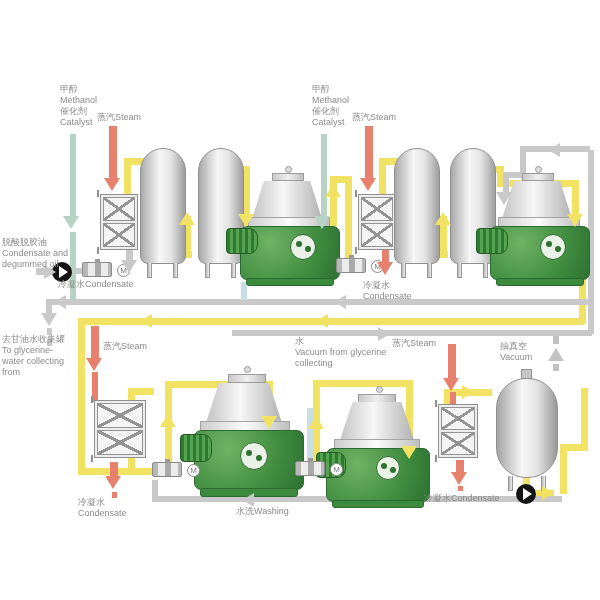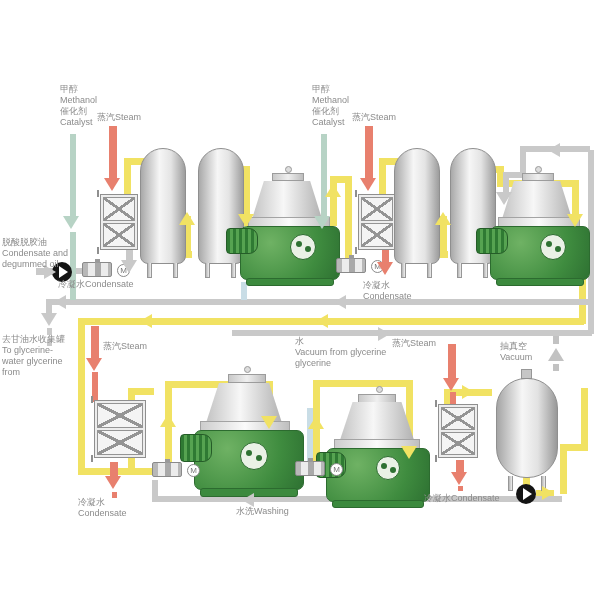--- a/index.html
+++ b/index.html
@@ -281,30 +281,30 @@
 <div class="lbl" style="left:352px;top:112px">
     <span>蒸汽Steam</span>
   </div>
 <div class="lbl" style="left:363px;top:280px">
   <span>冷凝水</span>
   <span>Condensate</span>
 </div>
 <div class="lbl" style="left:2px;top:334px">
   <span>去甘油水收集罐</span>
   <span>To glycerine-</span>
-  <span>water glycerine</span>
+  <span>water collecting</span>
   <span>from</span>
 </div>
 <div class="lbl" style="left:103px;top:341px">
     <span>蒸汽Steam</span>
   </div>
 <div class="lbl" style="left:295px;top:336px">
   <span>水</span>
   <span>Vacuum from glycerine</span>
-  <span>glycerine</span>
+  <span>collecting</span>
 </div>
 <div class="lbl" style="left:392px;top:338px">
     <span>蒸汽Steam</span>
   </div>
 <div class="lbl" style="left:500px;top:341px">
   <span>抽真空</span>
   <span>Vacuum</span>
 </div>
 <div class="lbl" style="left:78px;top:497px">
   <span>冷凝水</span>

